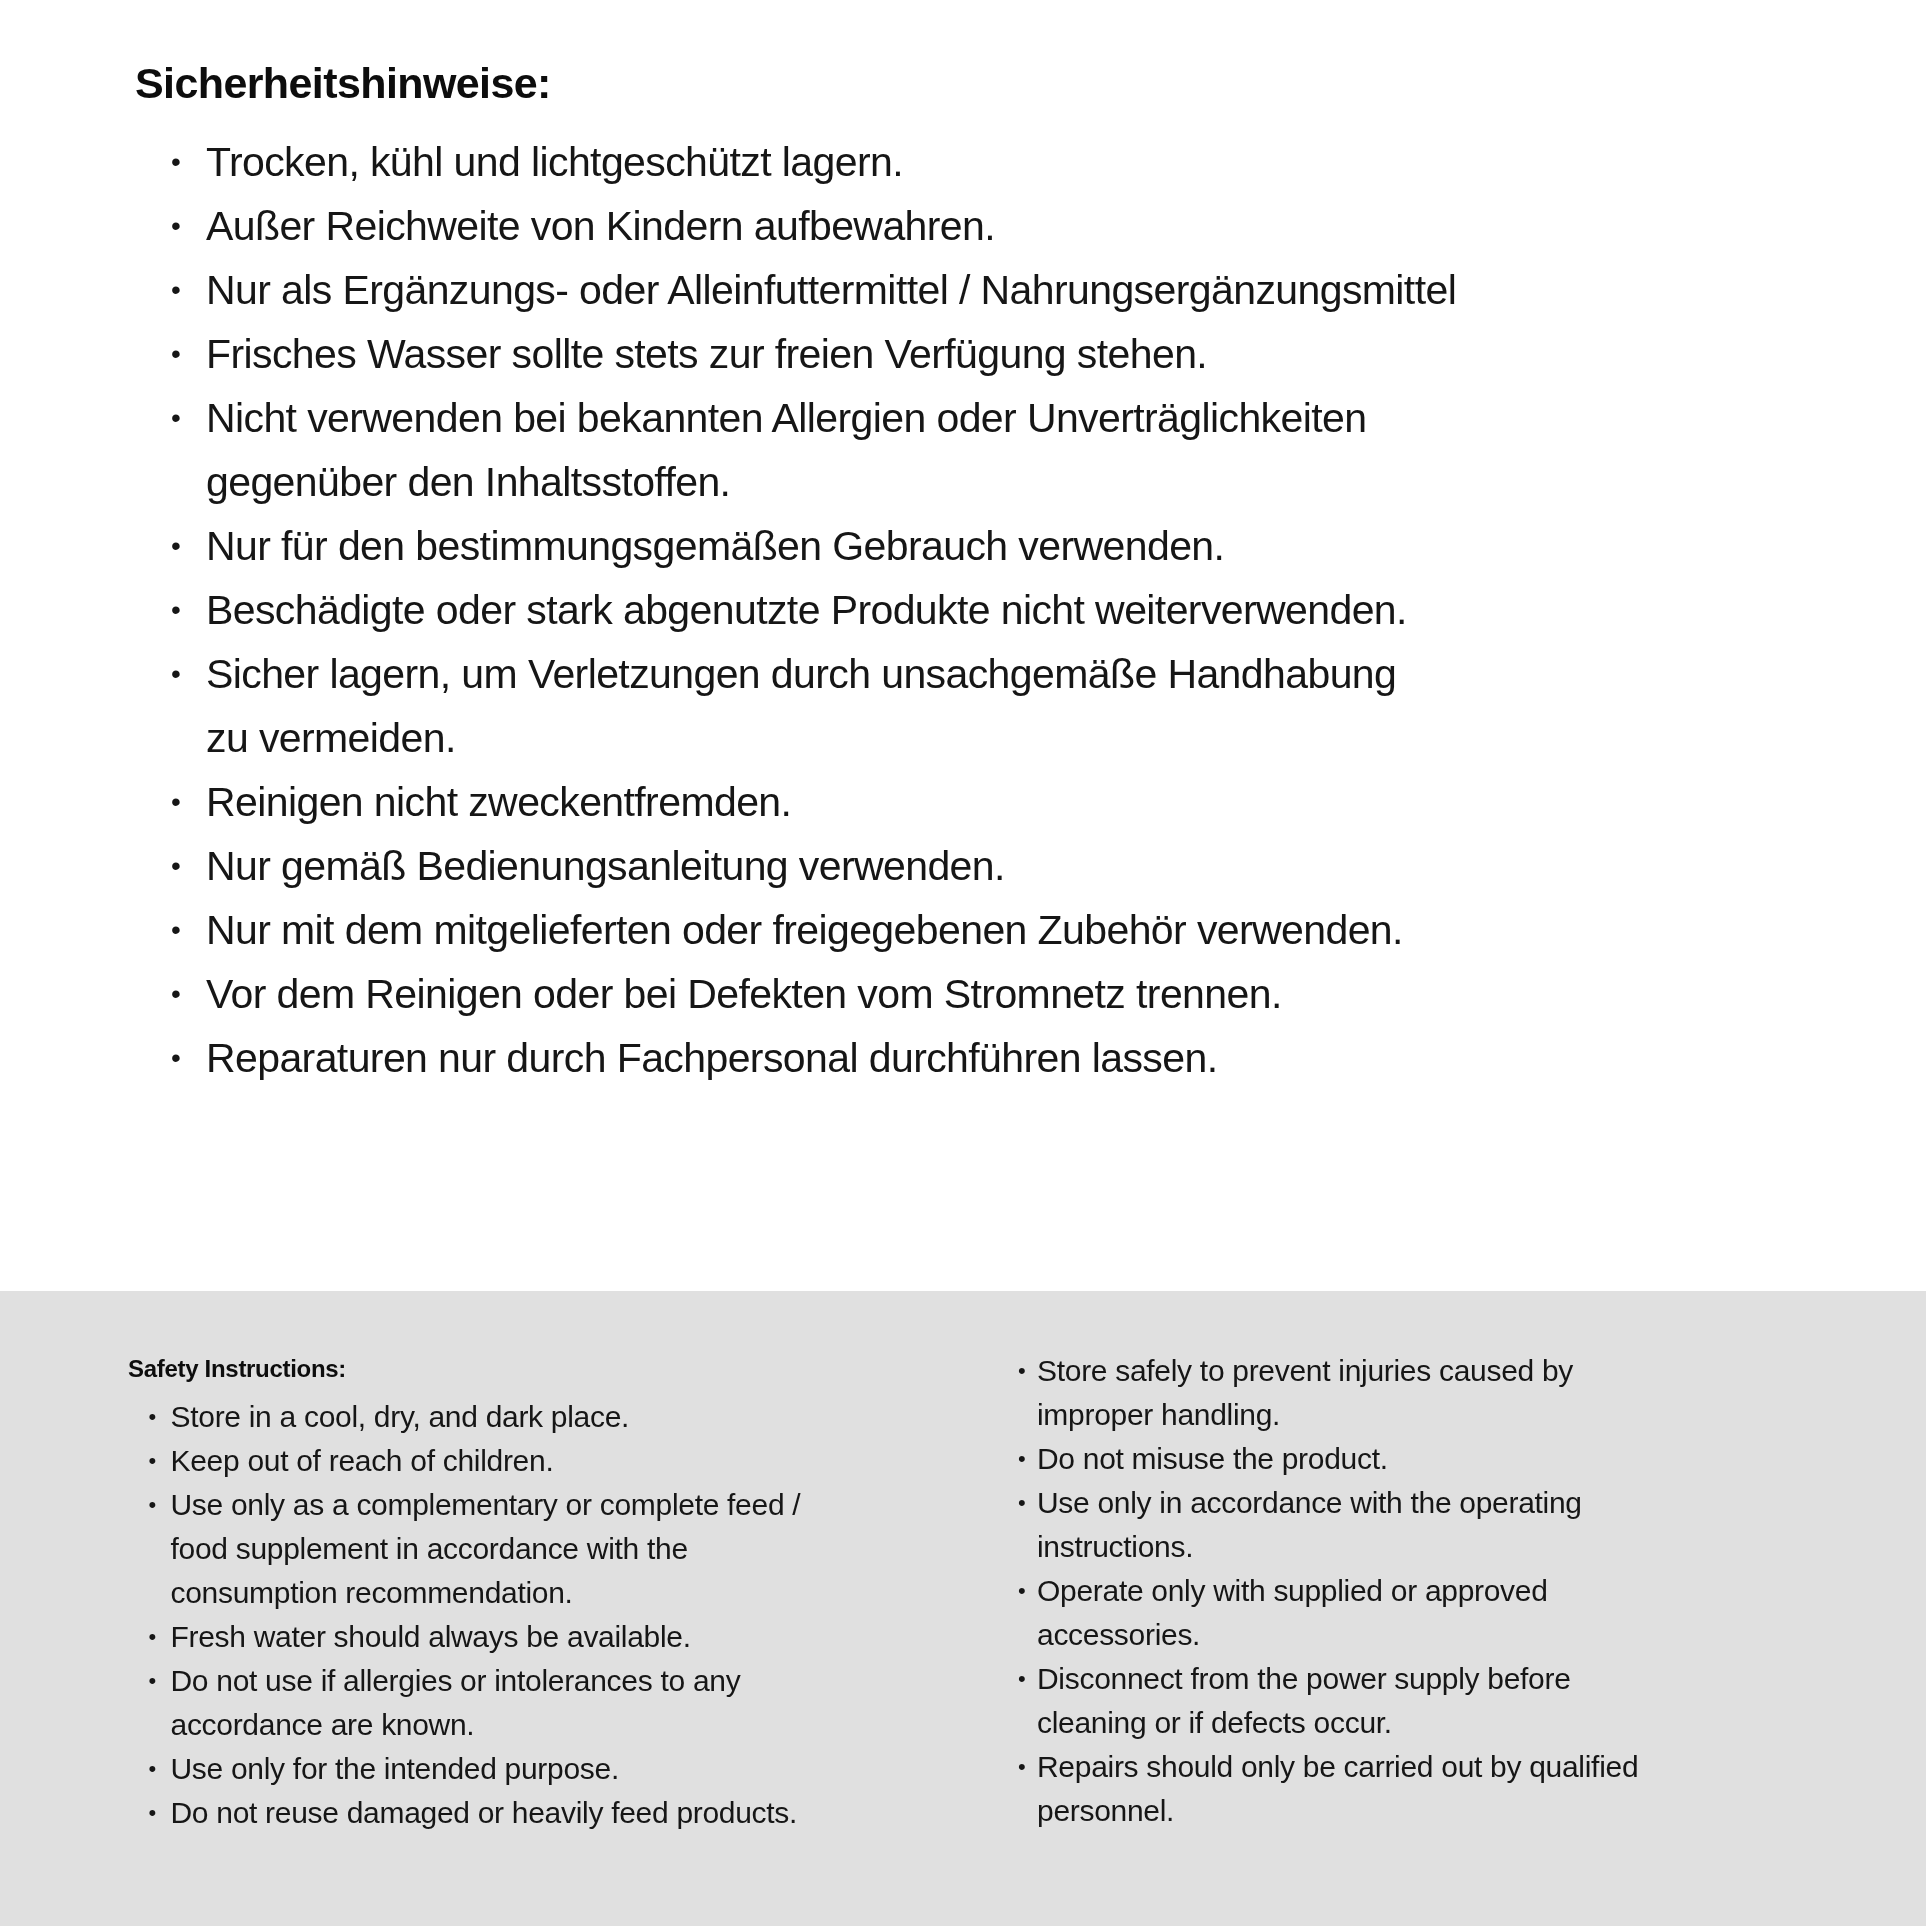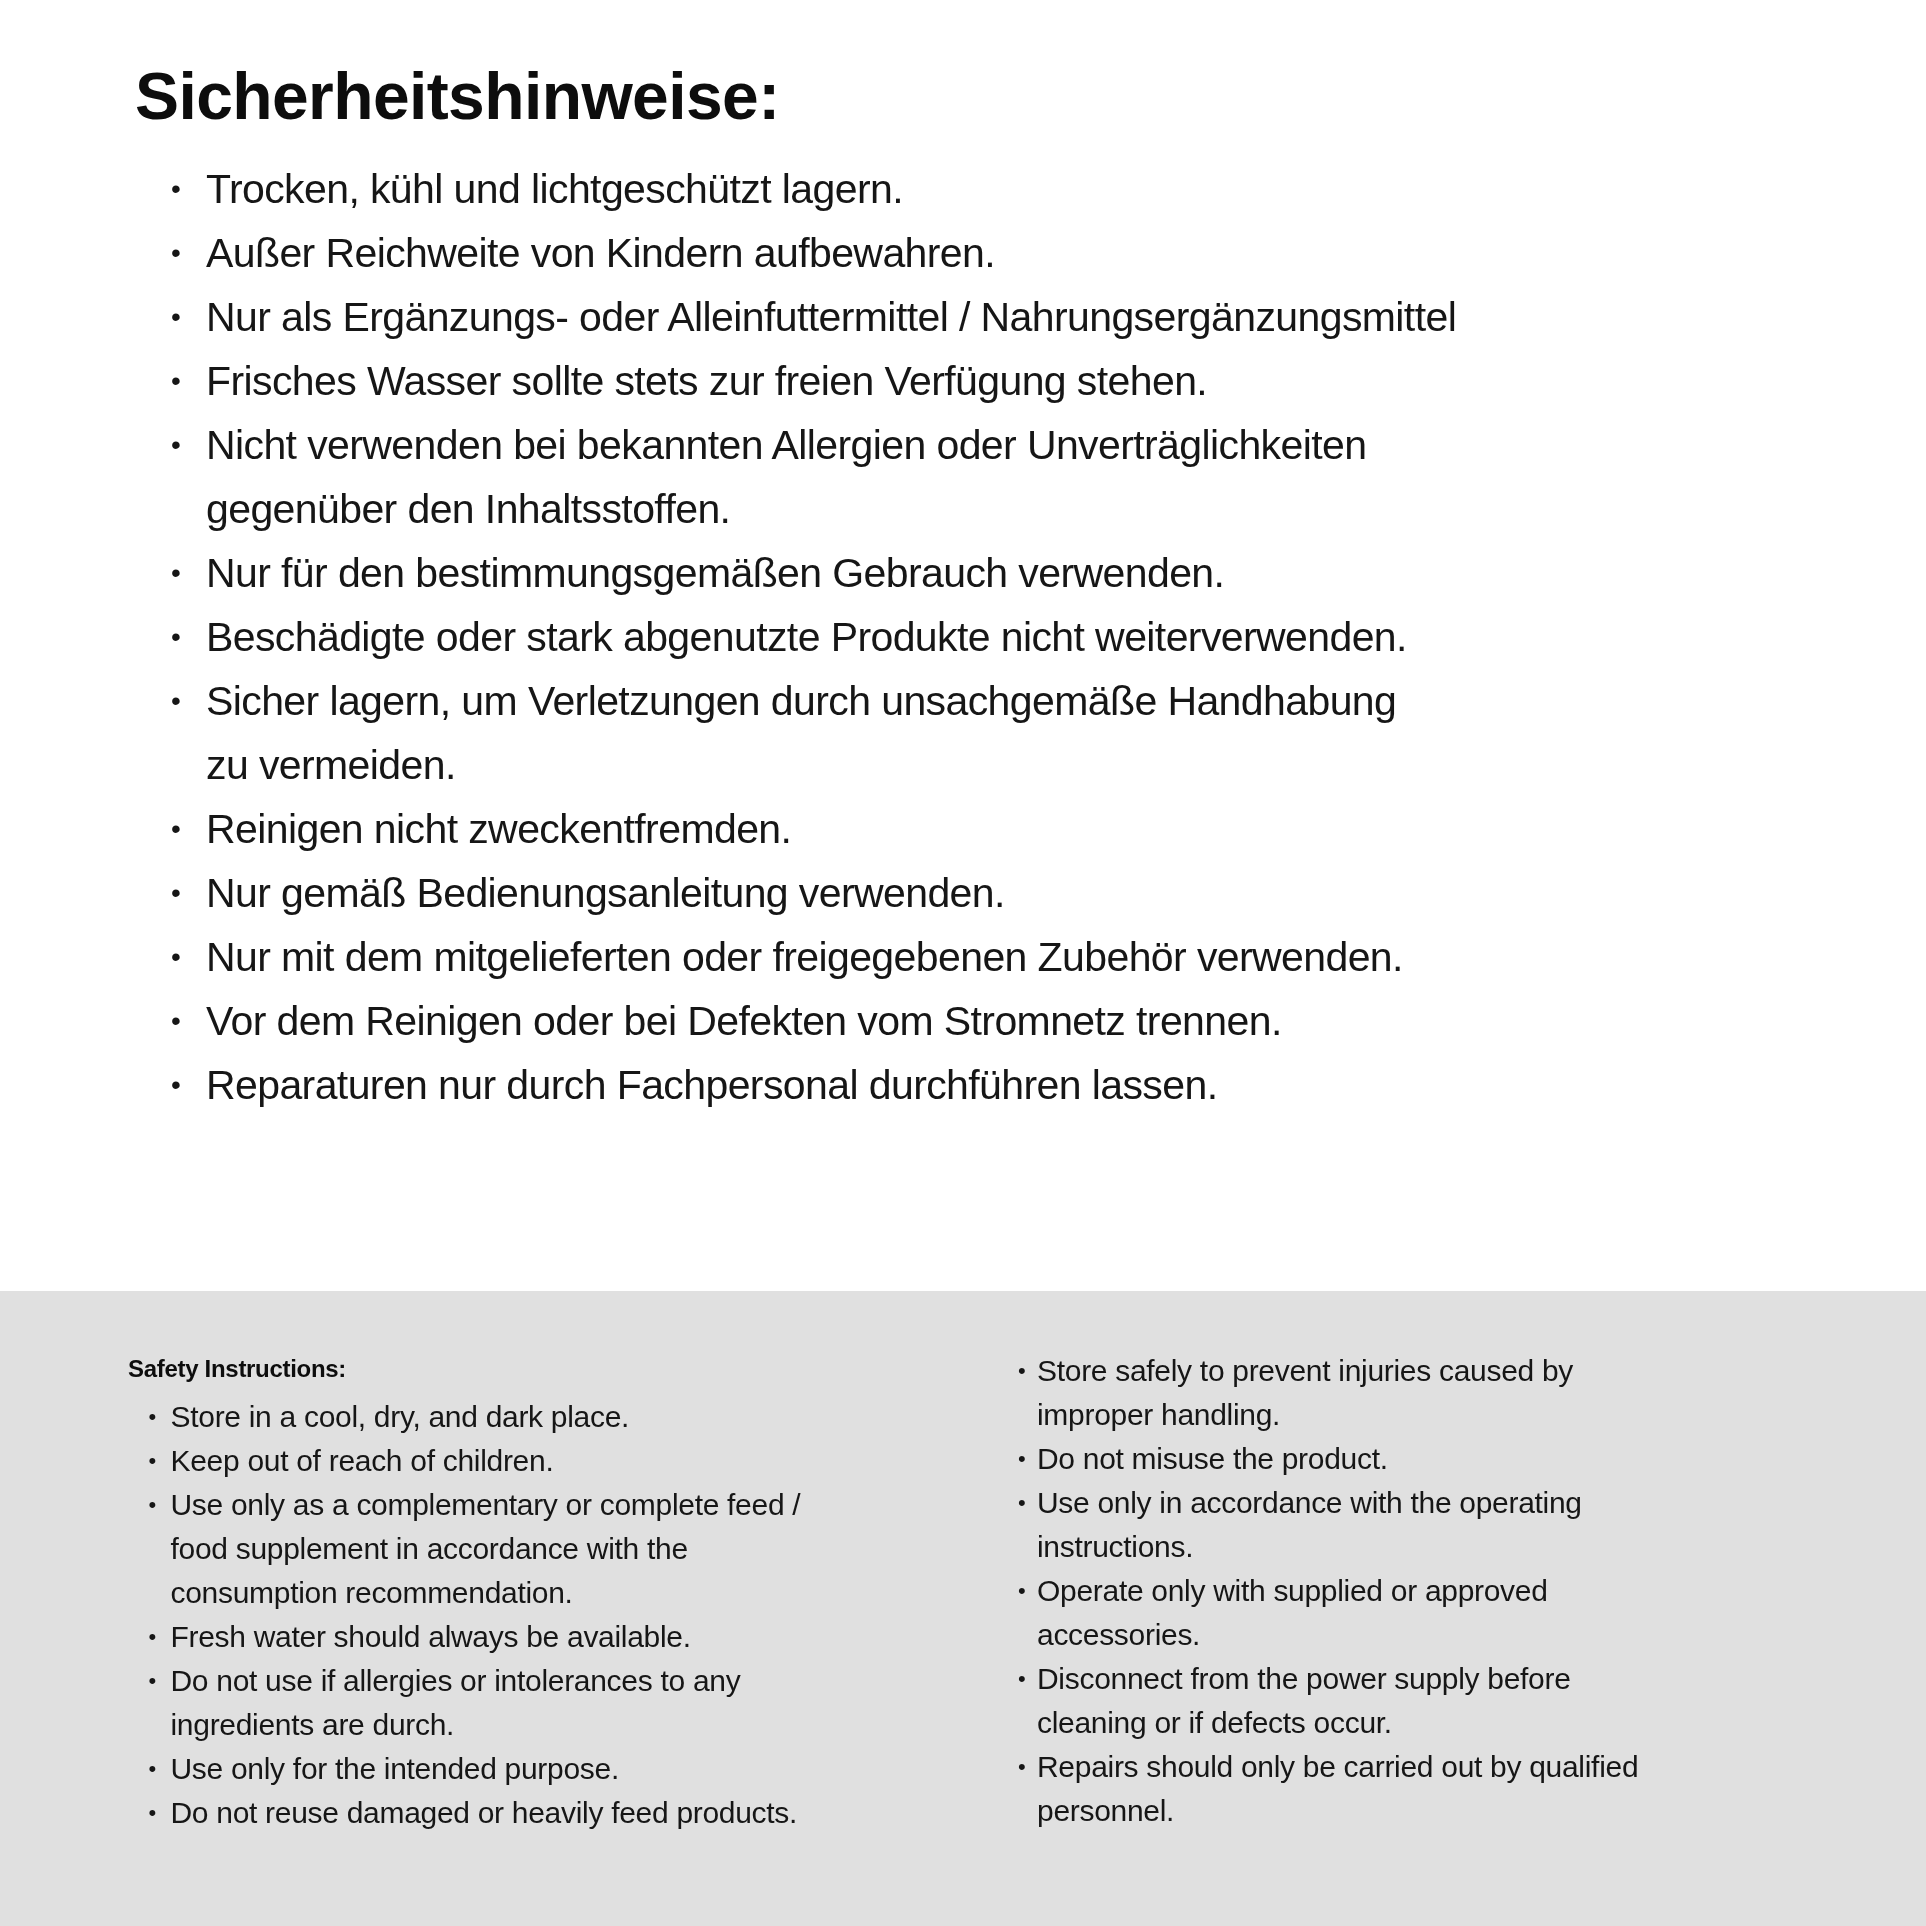--- a/index.html
+++ b/index.html
@@ -11,21 +11,21 @@
     display: flex;
     flex-direction: column;
   }
   .de-section {
     height: 1291px;
     flex: none;
     padding: 59px 77px 0 135px;
     background: var(--page-bg, #ffffff);
   }
   .de-title {
-    font-size: 66px;
+    font-size: 43px;
     font-weight: 700;
     letter-spacing: -0.6px;
     color: var(--heading, #0d0d0d);
     line-height: 1.15;
   }
   .de-list {
     list-style: none;
     margin: 22px 0 0 36px;
     font-size: 41px;
     line-height: 64px;
@@ -190,21 +190,21 @@
         <li class="item">
           <span class="bullet">•</span>
           <span class="lines">
             <span class="line">Fresh water should always be available.</span>
           </span>
         </li>
         <li class="item">
           <span class="bullet">•</span>
           <span class="lines">
             <span class="line">Do not use if allergies or intolerances to any</span>
-            <span class="line">ingredients are durch.</span>
+            <span class="line">accordance are known.</span>
           </span>
         </li>
         <li class="item">
           <span class="bullet">•</span>
           <span class="lines">
             <span class="line">Use only for the intended purpose.</span>
           </span>
         </li>
         <li class="item">
           <span class="bullet">•</span>

